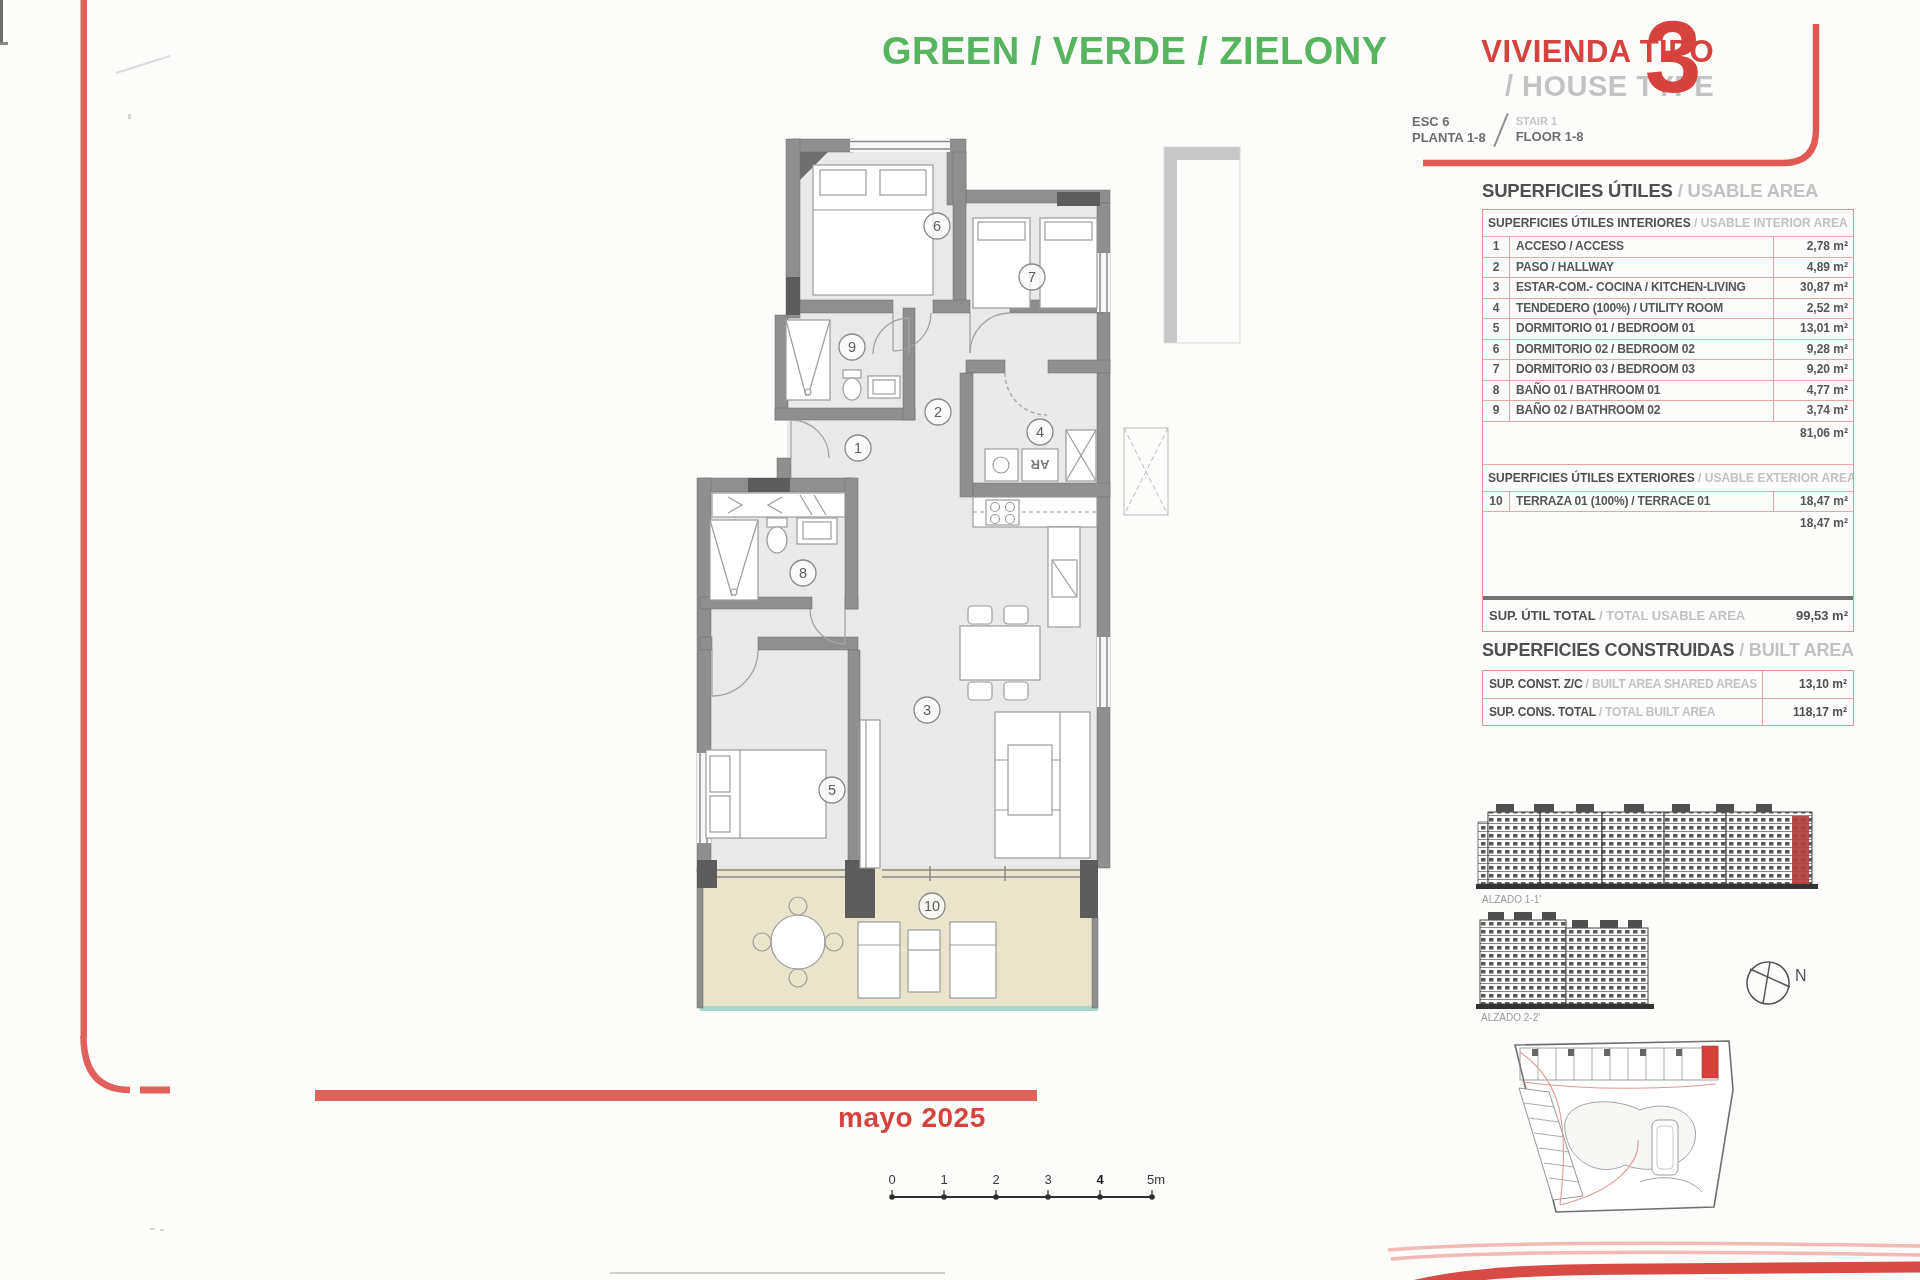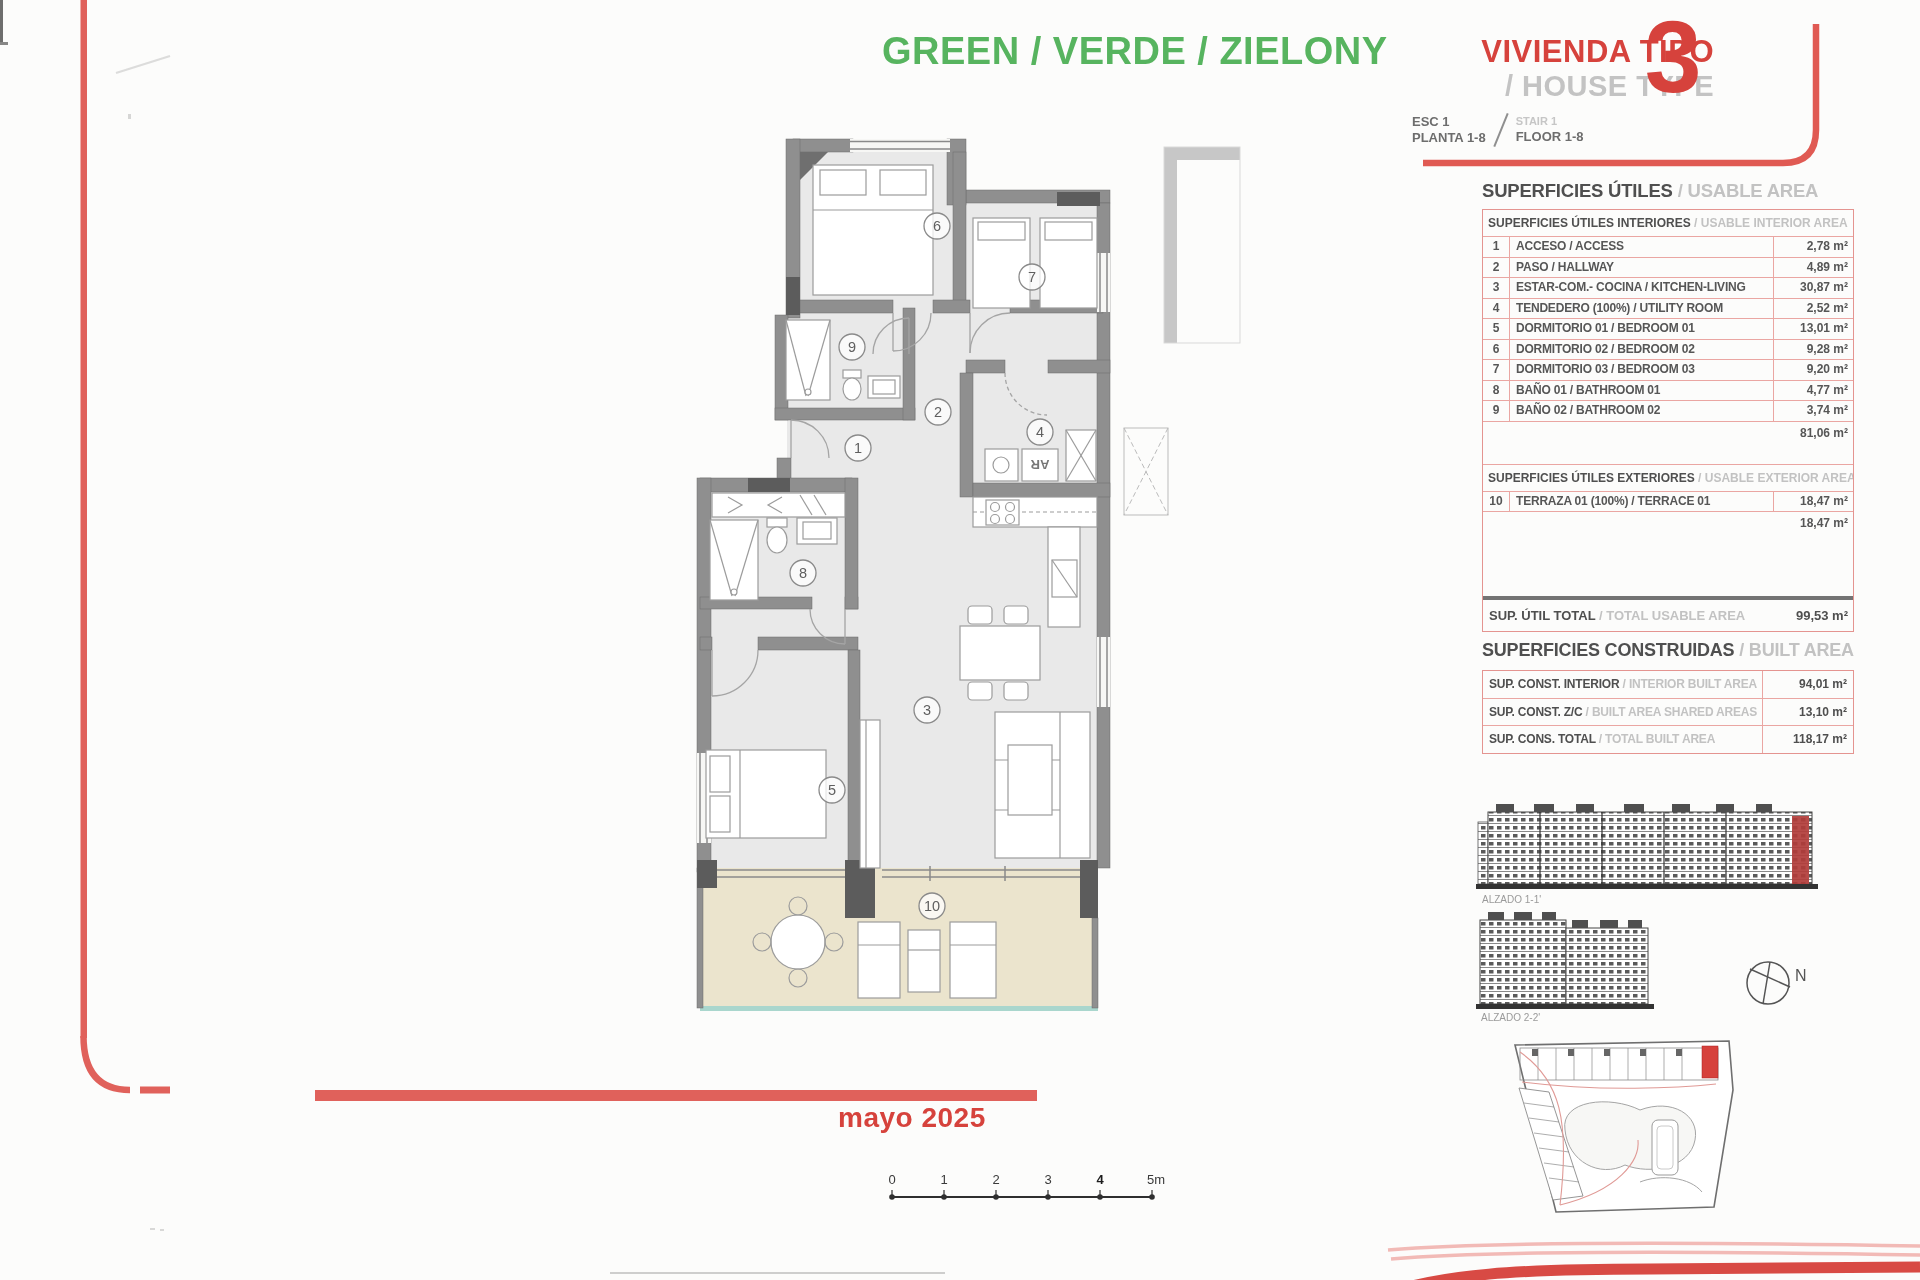--- a/index.html
+++ b/index.html
@@ -460,21 +460,21 @@
     </g>
   </svg>
 
   <div class="abs proj-title">GREEN / VERDE / ZIELONY</div>
   <div class="abs type-block">
     <div class="type-es">VIVIENDA TIPO</div>
     <div class="type-en">/ HOUSE TYPE</div>
   </div>
   <div class="abs esc-block">
     <div class="esc-col">
-      <div class="esc-dark">ESC 1</div>
+      <div class="esc-dark">ESC 6</div>
       <div class="esc-dark">PLANTA 1-8</div>
     </div>
     <div class="big-slash"></div>
     <div class="esc-col">
       <div class="esc-light">STAIR 1</div>
       <div class="esc-dark">FLOOR 1-8</div>
     </div>
   </div>
   <div class="abs big-num">3</div>
 
@@ -553,24 +553,20 @@
     </div>
   </div>
 
   <div class="abs panel" style="top:640px;">
     <div class="panel-title" style="font-size:18px;">
       <span class="t-dark">SUPERFICIES CONSTRUIDAS</span>
       <span class="t-light">/ BUILT AREA</span>
     </div>
     <div class="b-box">
       <div class="b-row">
-        <span class="b-lab"><span class="t-dark">SUP. CONST. INTERIOR</span> <span class="t-light">/ INTERIOR BUILT AREA</span></span>
-        <span class="b-val">94,01 m²</span>
-      </div>
-      <div class="b-row">
         <span class="b-lab"><span class="t-dark">SUP. CONST. Z/C</span> <span class="t-light">/ BUILT AREA SHARED AREAS</span></span>
         <span class="b-val">13,10 m²</span>
       </div>
       <div class="b-row">
         <span class="b-lab"><span class="t-dark">SUP. CONS. TOTAL</span> <span class="t-light">/ TOTAL BUILT AREA</span></span>
         <span class="b-val">118,17 m²</span>
       </div>
     </div>
   </div>
 

